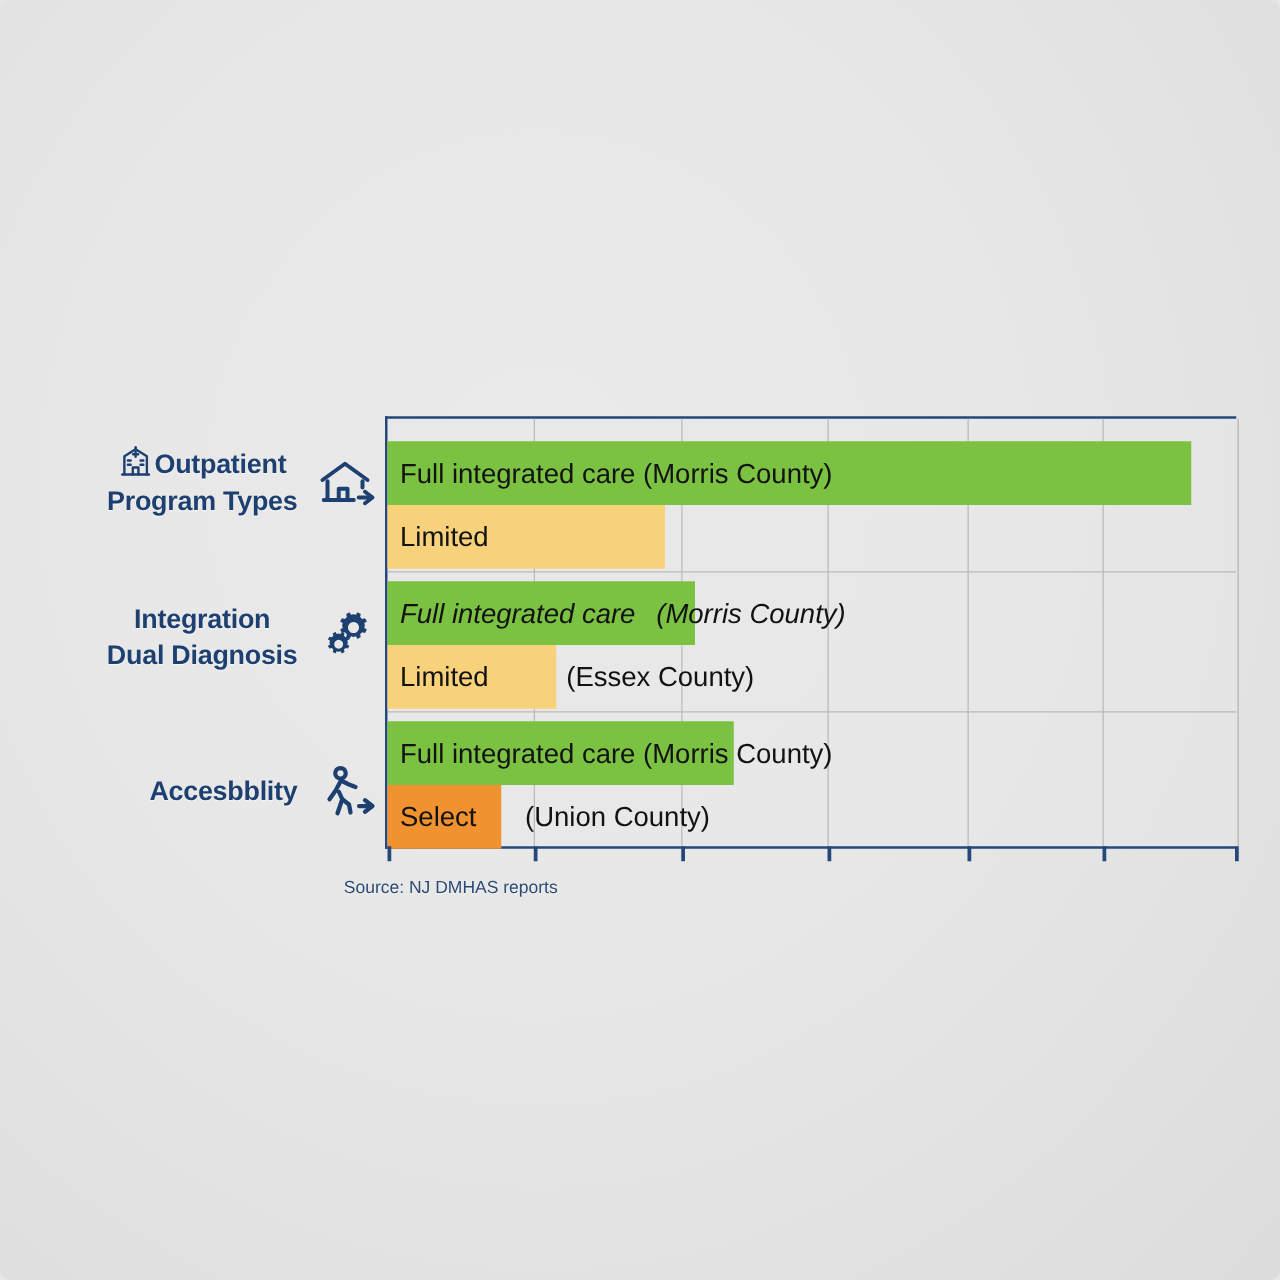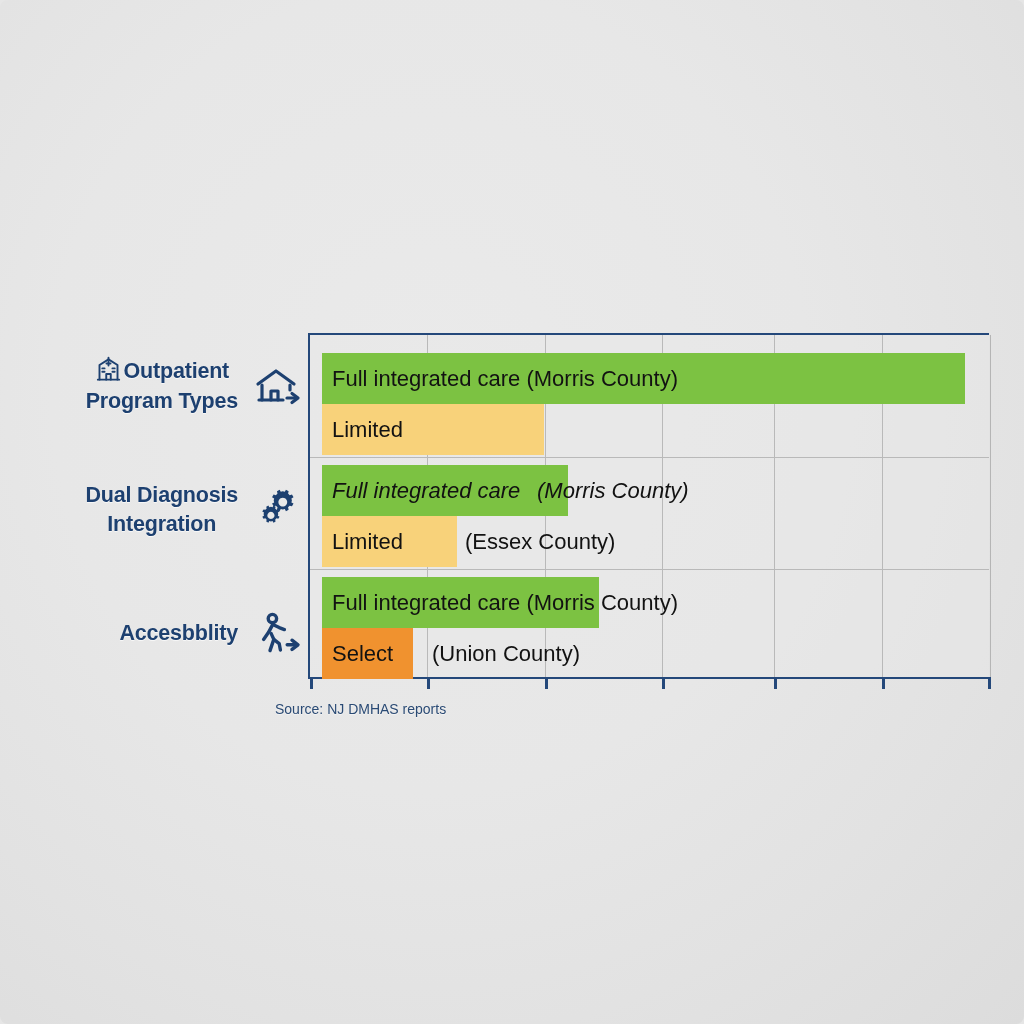--- a/index.html
+++ b/index.html
@@ -95,21 +95,21 @@
     position: absolute;
     bottom: -12px;
     width: 2.5px;
     height: 12px;
     background: #24487a;
   }
 
   
   .bar {
     position: absolute;
-    left: 12px;
+    left: 0;
     box-sizing: border-box;
   }
   .bar-label {
     position: absolute;
     left: 10px;
     top: 50%;
     transform: translateY(-50%);
     font-size: 22px;
     color: #121212;
     white-space: nowrap;
@@ -156,22 +156,22 @@
         <path d="M2.5 19h12"></path>
         <path d="M8.5 19v-4.5h3.5V19"></path>
         <path d="M16.5 18h4.2"></path>
         <path d="M19 15.7 22 18l-3 2.3"></path>
       </svg>
     </div>
   </div>
 
   <div class="cat-row" style="top:470px; height:80px;">
     <div class="cat-text">
+      <span class="ln">Integration</span>
       <span class="ln">Dual Diagnosis</span>
-      <span class="ln">Integration</span>
     </div>
     <div class="cat-icon">
       <svg viewBox="0 0 24 24" width="50" height="50" fill="currentColor">
         <g transform="translate(14.3,8.2) scale(0.46)">
           <path d="M0,-11.2 2.1,-10.7 3.3,-12.9 6.1,-11.3 5.5,-8.9 7.2,-7.2 9.6,-7.8 11.2,-5 9,-3.8 9.5,-1.7 9,0.4 11.2,1.6 9.6,4.4 7.2,3.8 5.5,5.5 6.1,7.9 3.3,9.5 2.1,7.3 0,7.8 -2.1,7.3 -3.3,9.5 -6.1,7.9 -5.5,5.5 -7.2,3.8 -9.6,4.4 -11.2,1.6 -9,0.4 -9.5,-1.7 -9,-3.8 -11.2,-5 -9.6,-7.8 -7.2,-7.2 -5.5,-8.9 -6.1,-11.3 -3.3,-12.9 -2.1,-10.7 Z M0,-4.6 a4.6,4.6 0 1,0 0.01,0 Z"></path>
         </g>
         <g transform="translate(8.6,14.6) scale(0.37)">
           <path d="M0,-11.2 2.1,-10.7 3.3,-12.9 6.1,-11.3 5.5,-8.9 7.2,-7.2 9.6,-7.8 11.2,-5 9,-3.8 9.5,-1.7 9,0.4 11.2,1.6 9.6,4.4 7.2,3.8 5.5,5.5 6.1,7.9 3.3,9.5 2.1,7.3 0,7.8 -2.1,7.3 -3.3,9.5 -6.1,7.9 -5.5,5.5 -7.2,3.8 -9.6,4.4 -11.2,1.6 -9,0.4 -9.5,-1.7 -9,-3.8 -11.2,-5 -9.6,-7.8 -7.2,-7.2 -5.5,-8.9 -6.1,-11.3 -3.3,-12.9 -2.1,-10.7 Z M0,-4.6 a4.6,4.6 0 1,0 0.01,0 Z"></path>
         </g>
       </svg>

